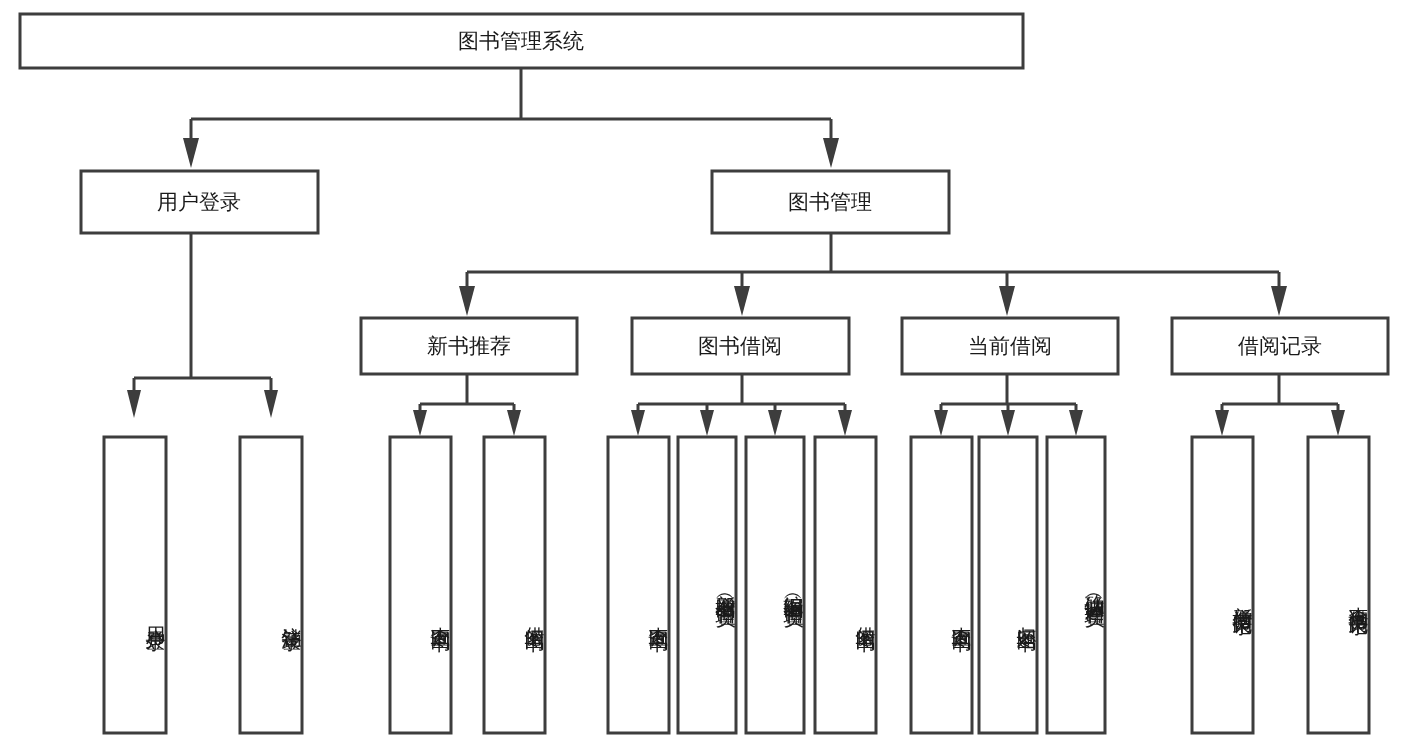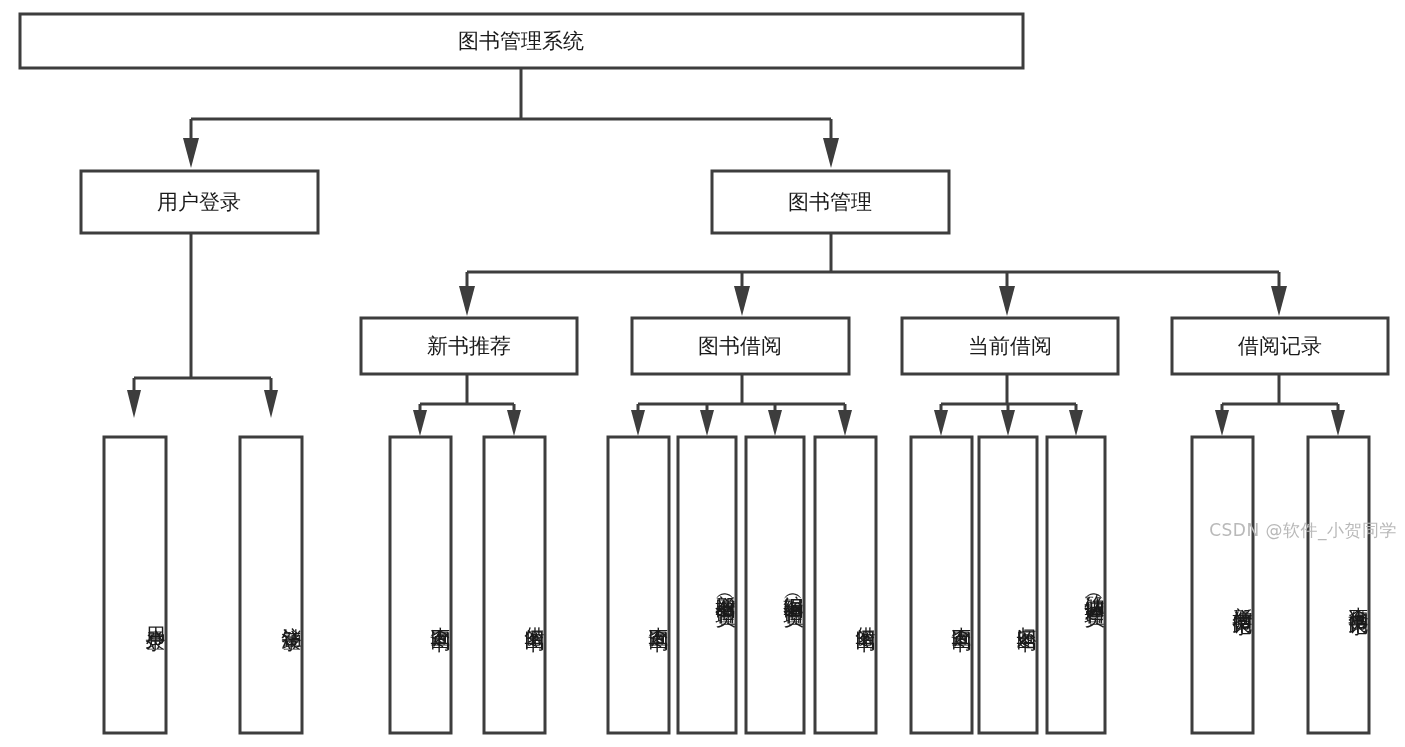--- a/index.html
+++ b/index.html
@@ -210,14 +210,13 @@
   <div class="node-label-v" style="left:608px; top:497px; width:61px; height:236px;">查询图书</div>
   <div class="node-label-v" style="left:678px; top:443px; width:58px; height:290px;">新增图书（管理员）</div>
   <div class="node-label-v" style="left:746px; top:443px; width:58px; height:290px;">编辑图书（管理员）</div>
   <div class="node-label-v" style="left:815px; top:497px; width:61px; height:236px;">借阅图书</div>
   <div class="node-label-v" style="left:911px; top:497px; width:61px; height:236px;">查询图书</div>
   <div class="node-label-v" style="left:979px; top:497px; width:58px; height:236px;">归还图书</div>
   <div class="node-label-v" style="left:1047px; top:443px; width:58px; height:290px;">确认归还（管理员）</div>
   <div class="node-label-v" style="left:1192px; top:460px; width:61px; height:273px;">新增借阅记录</div>
   <div class="node-label-v" style="left:1308px; top:460px; width:61px; height:273px;">查询借阅记录</div>
 
-  <div class="watermark">CSDN @软件_小贺同学</div>
 </div>
 
 </body></html>

